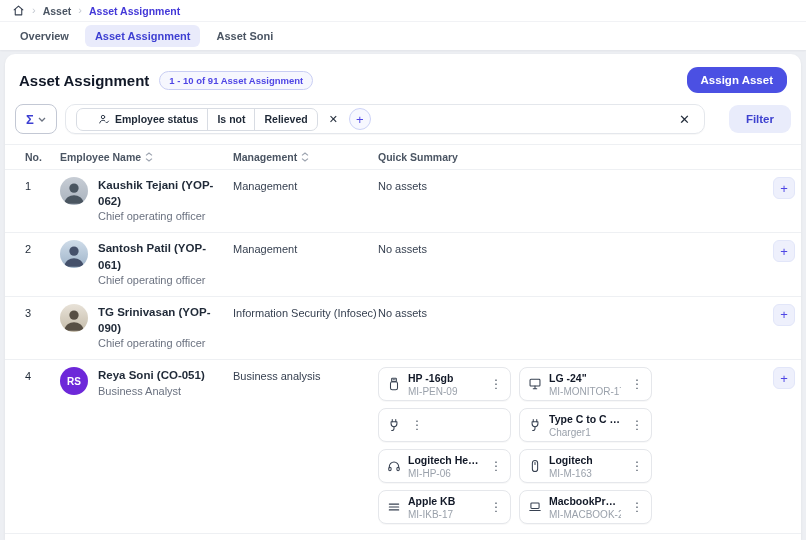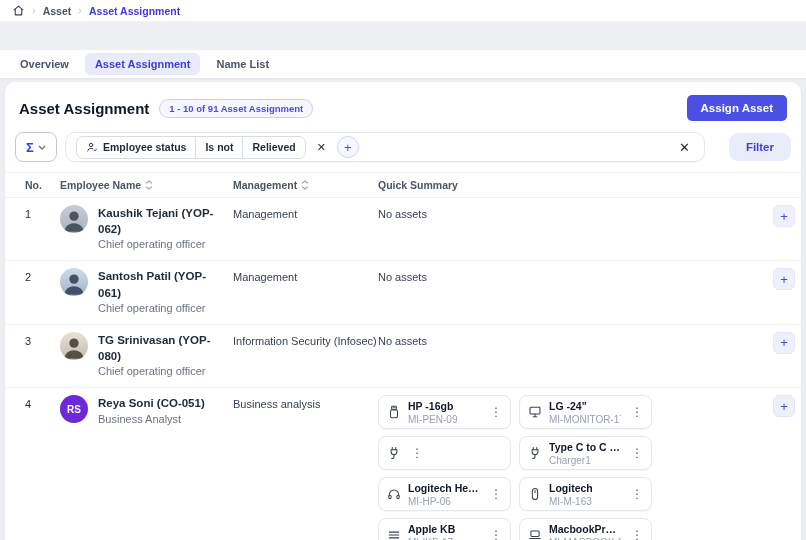--- a/index.html
+++ b/index.html
@@ -9,45 +9,45 @@
 
   
   .breadcrumb-bar { height:22px; background:#fff; display:flex; align-items:center;
     gap:7px; padding:0 12px; border-bottom:1px solid #f1f2f5; }
   .bc-home { color:#374151; display:flex; align-items:center; }
   .bc-sep { color:#c3c8d0; font-size:11px; line-height:1; margin-top:-1px; }
   .bc-item { font-size:10.5px; font-weight:600; color:#4b5563; }
   .bc-item.active { color:#4338d8; font-weight:700; }
 
   .tab-bar { height:28px; background:#fff; display:flex; align-items:center; gap:6px;
-    padding:0 10px; box-shadow:0 1px 2px rgba(16,24,40,.05); position:relative; z-index:2;margin-top:28px; }
+    padding:0 10px; box-shadow:0 1px 2px rgba(16,24,40,.05); position:relative; z-index:2; }
   .tab { font-size:11px; font-weight:600; color:#4b5563; padding:5px 10px; border-radius:6px; cursor:pointer; }
   .tab.active { background:#e9ebfb; color:#3d3fd2; font-weight:700; }
 
   
   .content { height:490px; padding:4px 5px 0; }
   .card { background:#fff; height:100%; border-radius:10px 10px 0 0; overflow:hidden;
     box-shadow:0 1px 3px rgba(16,24,40,.06); }
 
   .card-header { display:flex; align-items:center; padding:13px 14px 9px; }
   .page-title { font-size:15px; font-weight:700; color:#111827; }
   .count-badge { margin-left:10px; font-size:9.5px; font-weight:700; color:#4f46e5;
     background:#f6f7fe; border:1px solid #c9cef3; border-radius:999px; padding:3px 9px; }
   .assign-btn { margin-left:auto; background:#4b50e3; color:#fff; font-size:11.5px;
-    font-weight:700; padding:7px 14px; border-radius:5px; border:none; cursor:pointer;text-align:center; }
+    font-weight:700; padding:7px 14px; border-radius:11px; border:none; cursor:pointer;text-align:center; }
 
   .filter-row { display:flex; align-items:center; gap:8px; padding:2px 10px 10px; }
   .sigma-btn { width:42px; height:30px; border:1px solid #c3c8d4; border-radius:8px;
     background:#fff; display:flex; align-items:center; justify-content:center; gap:4px; cursor:pointer; }
   .sigma-glyph { color:#3d3fd2; font-size:13px; font-weight:700; }
   .filter-box { flex:1; height:30px; border:1px solid #e4e7ec; border-radius:10px;
     background:#fff; display:flex; align-items:center; gap:9px; padding:0 10px;
     box-shadow:0 1px 1px rgba(16,24,40,.03); }
   .chip-group { display:flex; align-items:stretch; height:23px; border:1px solid #d8dce3;
-    border-radius:7px; overflow:hidden; background:#fff; }
+    border-radius:7px; overflow:hidden; background:#fff;padding-left:12px; }
   .chip-seg { display:flex; align-items:center; gap:5px; padding:0 9px; font-size:10.5px;
     font-weight:700; color:#1f2937; border-right:1px solid #d8dce3; cursor:pointer; }
   .chip-seg:last-child { border-right:none; }
   .chip-remove { font-size:11px; color:#1f2937; cursor:pointer; padding:0 2px; }
   .add-filter-btn { width:22px; height:22px; border-radius:50%; border:1px solid #cdd3f7;
     background:#f7f8ff; color:#4f46e5; font-size:13px; line-height:1; display:flex;
     align-items:center; justify-content:center; cursor:pointer; }
   .clear-filter { margin-left:auto; font-size:13px; color:#1f2937; cursor:pointer; padding:0 4px; }
   .filter-btn { background:#e9ecfb; color:#3d41cf; font-size:11.5px; font-weight:700;
     padding:8px 17px; border-radius:9px; border:none; cursor:pointer;margin-left:16px; }
@@ -99,21 +99,21 @@
   </span>
   <span class="bc-sep">›</span>
   <span class="bc-item">Asset</span>
   <span class="bc-sep">›</span>
   <span class="bc-item active">Asset Assignment</span>
 </div>
 
 <div class="tab-bar">
   <div class="tab">Overview</div>
   <div class="tab active">Asset Assignment</div>
-  <div class="tab">Name List</div>
+  <div class="tab">Asset Soni</div>
 </div>
 
 <div class="content">
 <div class="card">
 
   <div class="card-header">
     <span class="page-title">Asset Assignment</span>
     <span class="count-badge">1 - 10 of 91 Asset Assignment</span>
     <button class="assign-btn">Assign Asset</button>
   </div>
@@ -214,21 +214,21 @@
   <div class="t-row">
     <div class="cell-no">3</div>
     <div class="cell-emp">
       <span class="avatar photo-c">
         <svg width="28" height="28" viewBox="0 0 24 24" fill="currentColor">
               <circle cx="12" cy="9.5" r="4"></circle>
               <path d="M3.5 23c.8-5 4.6-7.3 8.5-7.3s7.7 2.3 8.5 7.3z"></path>
             </svg>
       </span>
       <div>
-        <div class="emp-name">TG Srinivasan (YOP-080)</div>
+        <div class="emp-name">TG Srinivasan (YOP-090)</div>
         <div class="emp-title">Chief operating officer</div>
       </div>
     </div>
     <div class="cell-dept">Information Security (Infosec)</div>
     <div class="cell-summary">No assets</div>
     <div class="cell-action">
           <span class="plus-btn">+</span>
         </div>
   </div>
 

